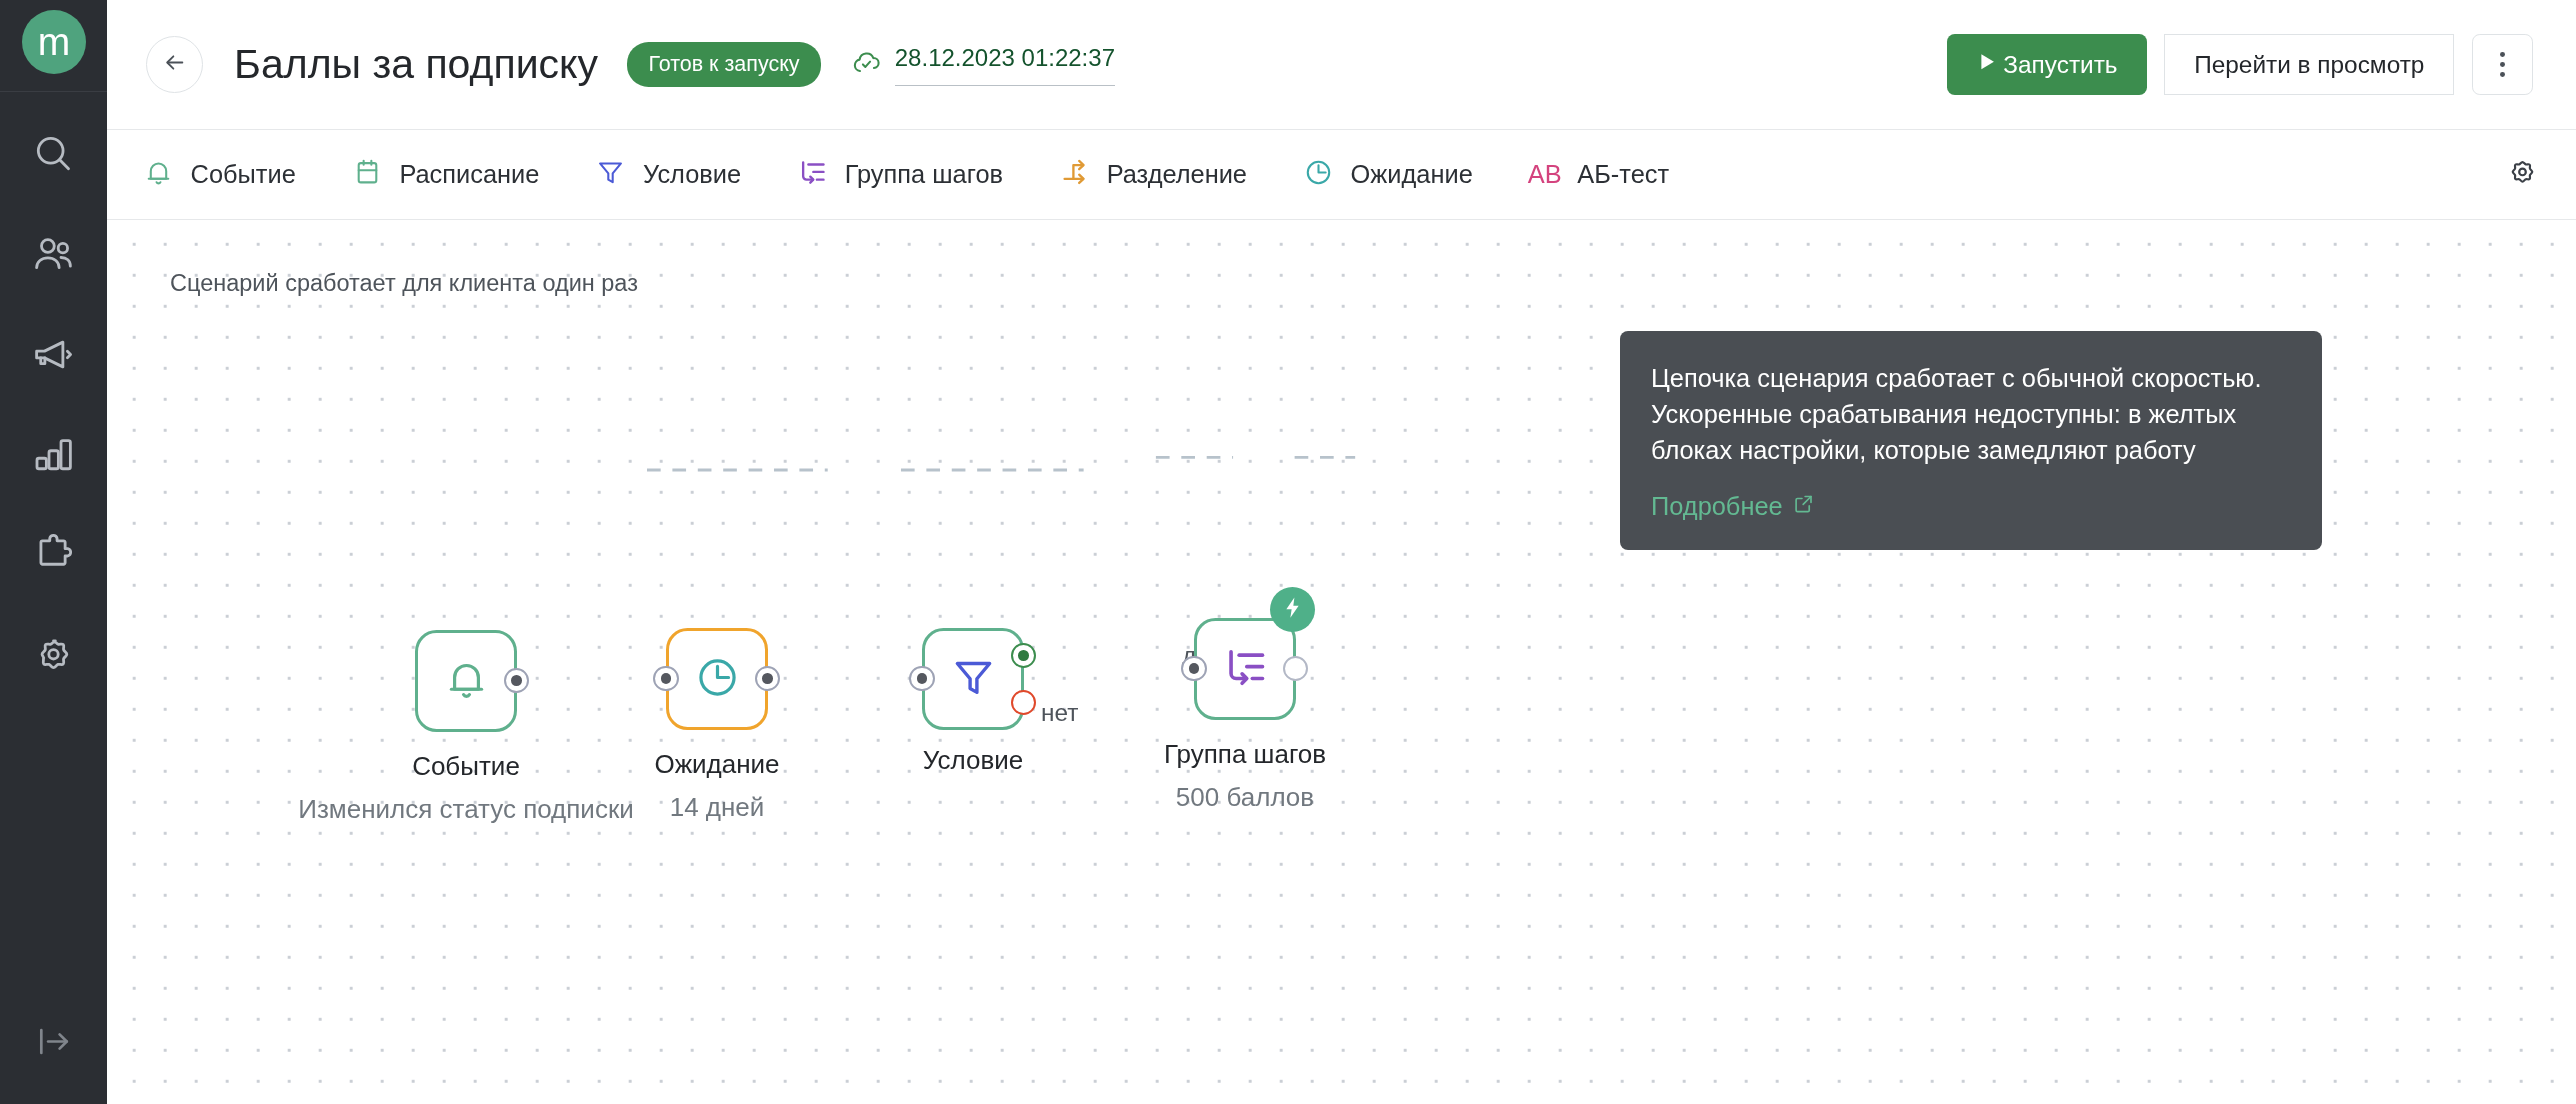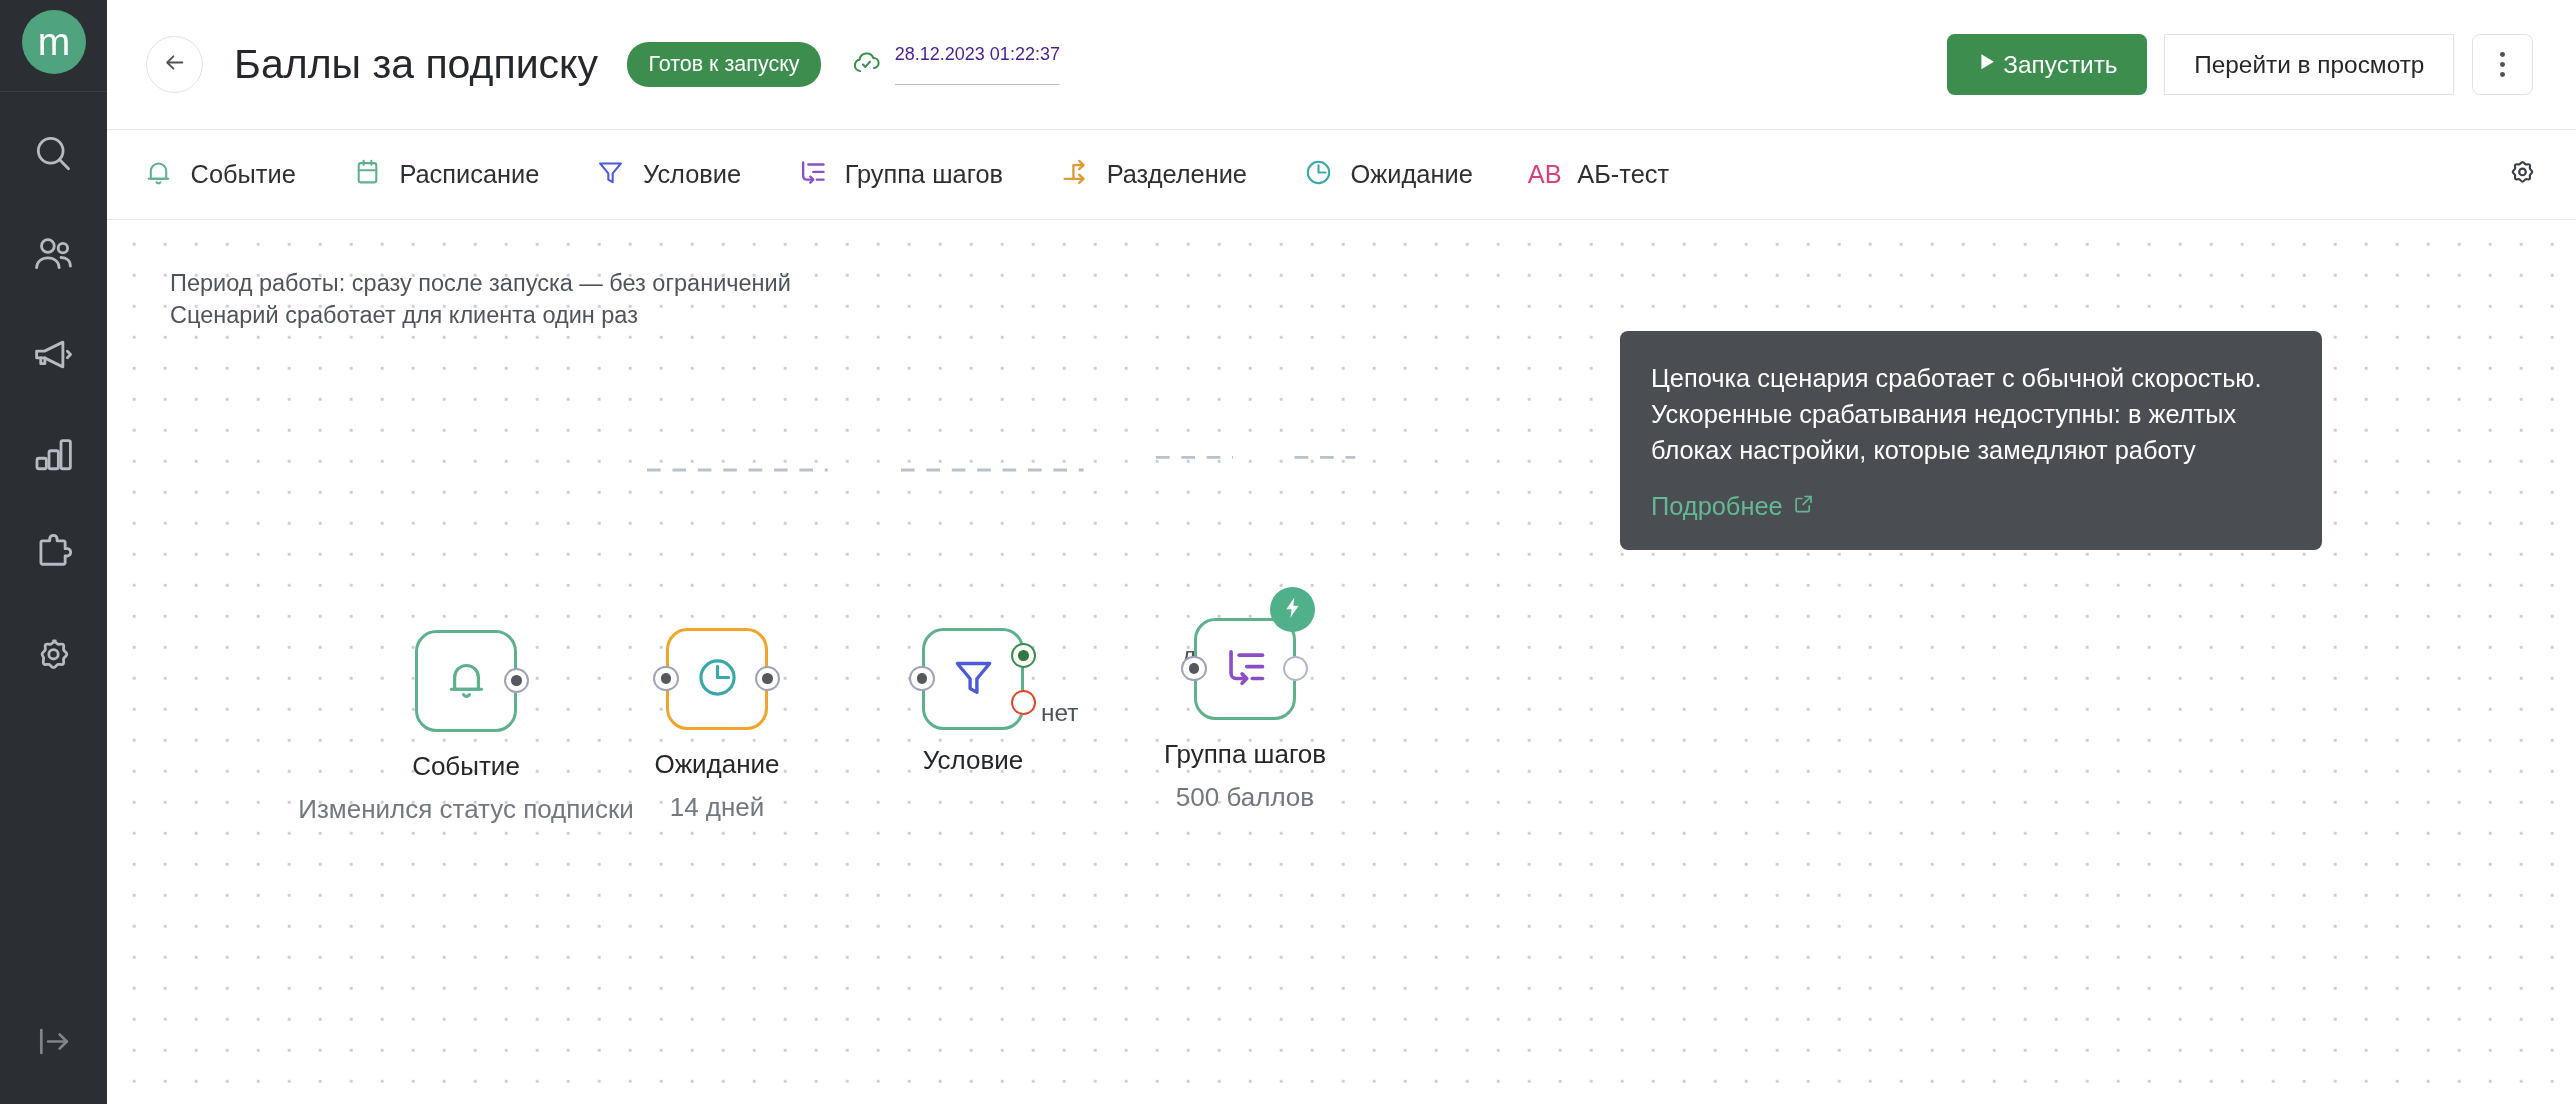--- a/index.html
+++ b/index.html
@@ -62,22 +62,22 @@
     margin-left: 29px;
     background: #3c8d4e; color: #fff;
     font-size: 21.5px; border-radius: 21.5px;
     padding: 9.8px 21.5px 10.7px; white-space: nowrap;
   }
   .saved-at {
     margin-left: 29px; display: flex; align-items: center; gap: 11.7px;
     white-space: nowrap;
   }
   .saved-at-text {
-    font-size: 18px; color: #4c1d95;
-    border-bottom: 1px solid #b9c0c6; padding-bottom: 19px; cursor: pointer;
+    font-size: 24px; color: #14532d;
+    border-bottom: 1px solid #b9c0c6; padding-bottom: 13px; cursor: pointer;
   }
   .header-spacer { flex: 1 1 auto; }
   .btn-run {
     background: #3c8d4e; color: #fff; border: none; border-radius: 7.8px;
     height: 61px; padding: 16px 29px; font-size: 24.4px; cursor: pointer;
     display: flex; align-items: center; gap: 6px;
     font-family: "Liberation Sans", sans-serif;
   }
   .btn-outline {
     background: #fff; color: #24272b; border: 1px solid #dfe3e6; border-radius: 0;
@@ -379,21 +379,20 @@
             <path d="M12 3.2c1 0 1.5 1.4 2.4 1.7.9.3 2.1-.5 2.8.2.7.7-.1 1.9.2 2.8.3.9 1.7 1.4 1.7 2.4s-1.4 1.5-1.7 2.4c-.3.9.5 2.1-.2 2.8-.7.7-1.9-.1-2.8.2-.9.3-1.4 1.7-2.4 1.7s-1.5-1.4-2.4-1.7c-.9-.3-2.1.5-2.8-.2-.7-.7.1-1.9-.2-2.8-.3-.9-1.7-1.4-1.7-2.4s1.4-1.5 1.7-2.4c.3-.9-.5-2.1.2-2.8.7-.7 1.9.1 2.8-.2.9-.3 1.4-1.7 2.4-1.7z" transform="translate(0,1.2)"></path>
             <circle cx="12" cy="11.6" r="2.4"></circle>
           </svg>
         </span>
       </div>
     </div>
 
     <div class="canvas">
 
       <div class="period-info">
-        <div>Период работы: сразу после запуска — без ограничений</div>
         <div>Сценарий сработает для клиента один раз</div>
       </div>
 
       <div class="tip">
         <div class="tip-text">Цепочка сценария сработает с обычной скоростью. Ускоренные срабатывания недоступны: в желтых блоках настройки, которые замедляют работу</div>
         <div class="tip-link">
           <span>Подробнее</span>
           <span>
             <svg width="23.5" height="23.5" viewBox="0 0 24 24" fill="none" stroke="#63b992" stroke-width="1.7" stroke-linecap="round" stroke-linejoin="round">
               <path d="M13.4 4.6h6v6"></path>

